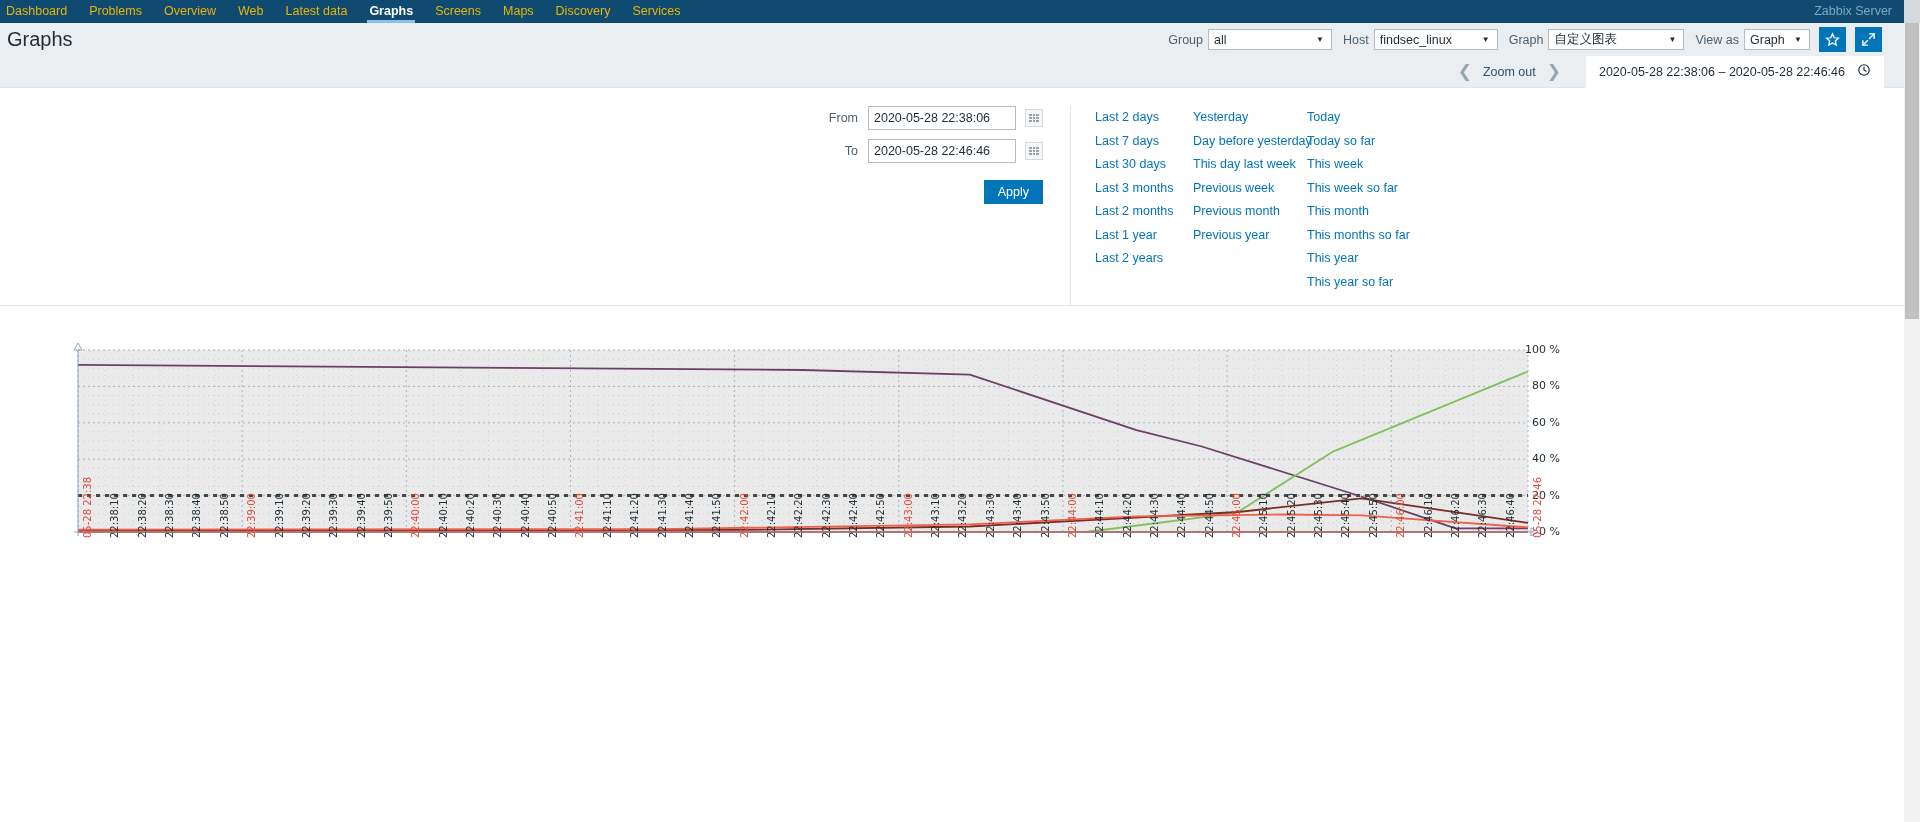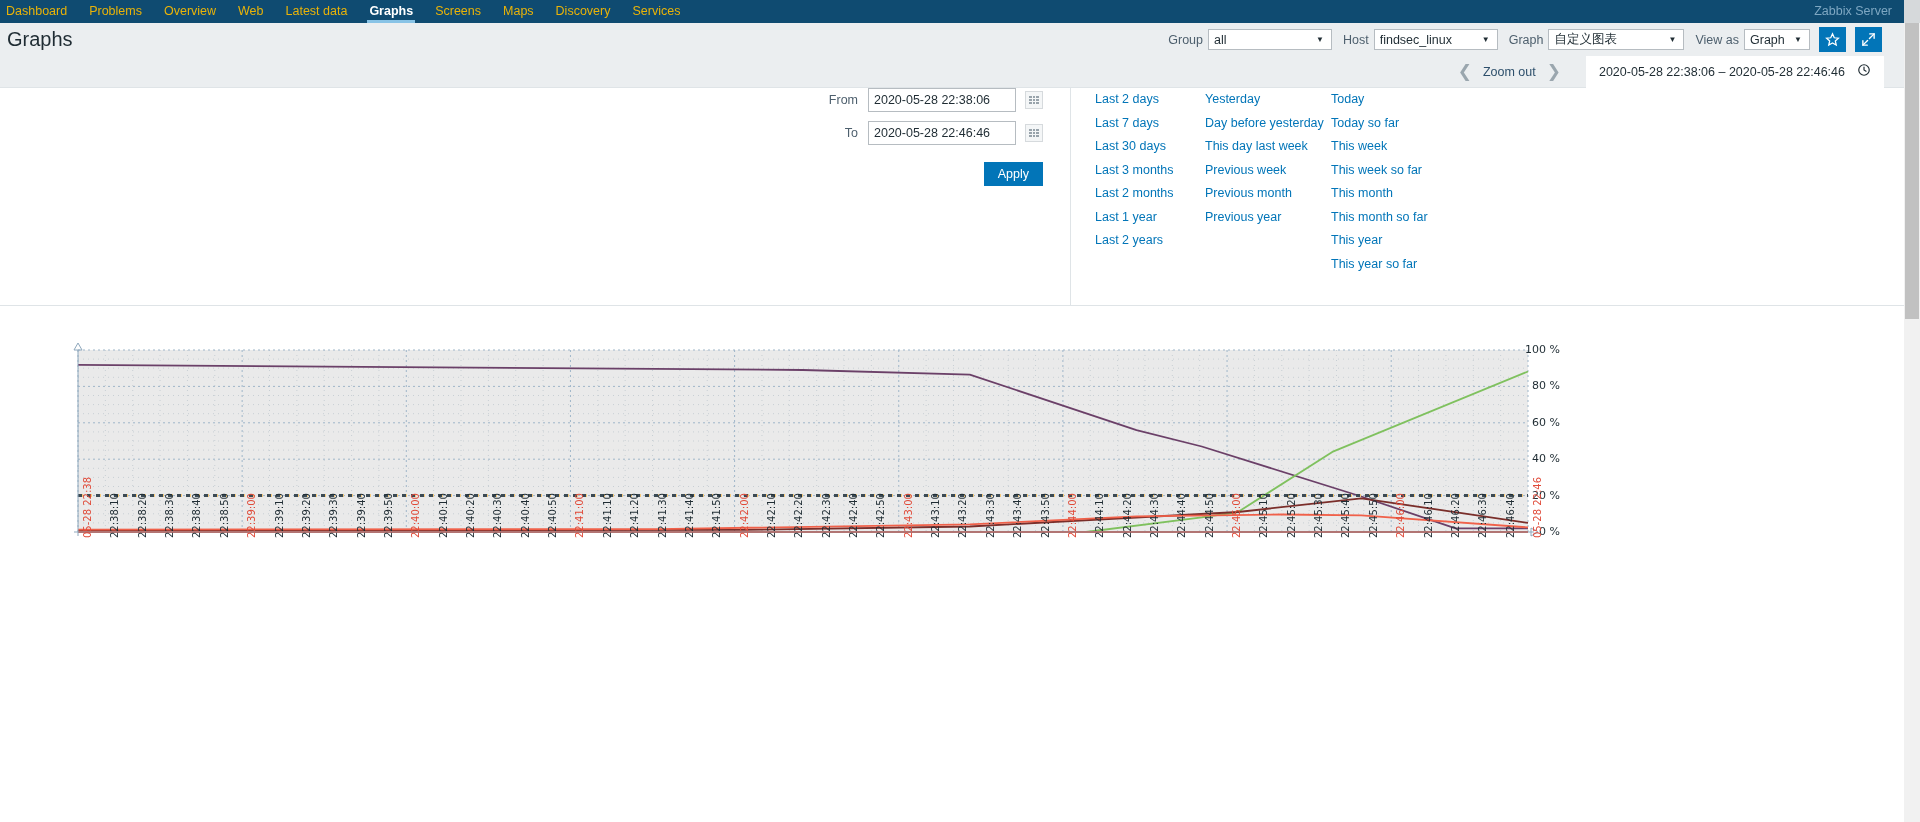--- a/index.html
+++ b/index.html
@@ -161,20 +161,21 @@
     background: #ffffff;
     border-bottom: 1px solid #dfe4e7;
     height: 218px;
     display: flex;
     position: relative;
   }
   .filter-inner {
     display: flex;
     width: 1570px;
     margin-left: 0;
+    padding-top: 18px;
   }
   .ff-left {
     width: 1070px;
     display: flex;
     flex-direction: column;
     align-items: flex-end;
     padding-right: 27px;
   }
   .ff-row {
     display: flex;
@@ -223,21 +224,21 @@
     padding: 0 14px;
     cursor: pointer;
     font-family: "Liberation Sans", sans-serif;
     margin-top: 8px;
     margin-right: 0;
   }
   .ff-right {
     border-left: 1px solid #dfe4e7;
     padding-left: 24px;
     display: flex;
-    gap: 12px;
+    gap: 0px;
     flex: 1;
   }
   .qcol { display: flex; flex-direction: column; }
   .qcol.c1 { width: 98px; }
   .qcol.c2 { width: 114px; }
   .qcol.c3 { width: 104px; }
   .qcol.c4 { width: 110px; }
   .qlink {
     color: #0275b8;
     font-size: 12.5px;
@@ -441,21 +442,21 @@
         <a class="qlink">Previous week</a>
         <a class="qlink">Previous month</a>
         <a class="qlink">Previous year</a>
       </div>
       <div class="qcol c3">
         <a class="qlink">Today</a>
         <a class="qlink">Today so far</a>
         <a class="qlink">This week</a>
         <a class="qlink">This week so far</a>
         <a class="qlink">This month</a>
-        <a class="qlink">This month so far</a>
+        <a class="qlink">This months so far</a>
         <a class="qlink">This year</a>
         <a class="qlink">This year so far</a>
       </div>
     </div>
   </div>
   <div class="filter-sidecap"></div>
 </div>
 
 <div class="graph-wrap">
   <div class="chart">

